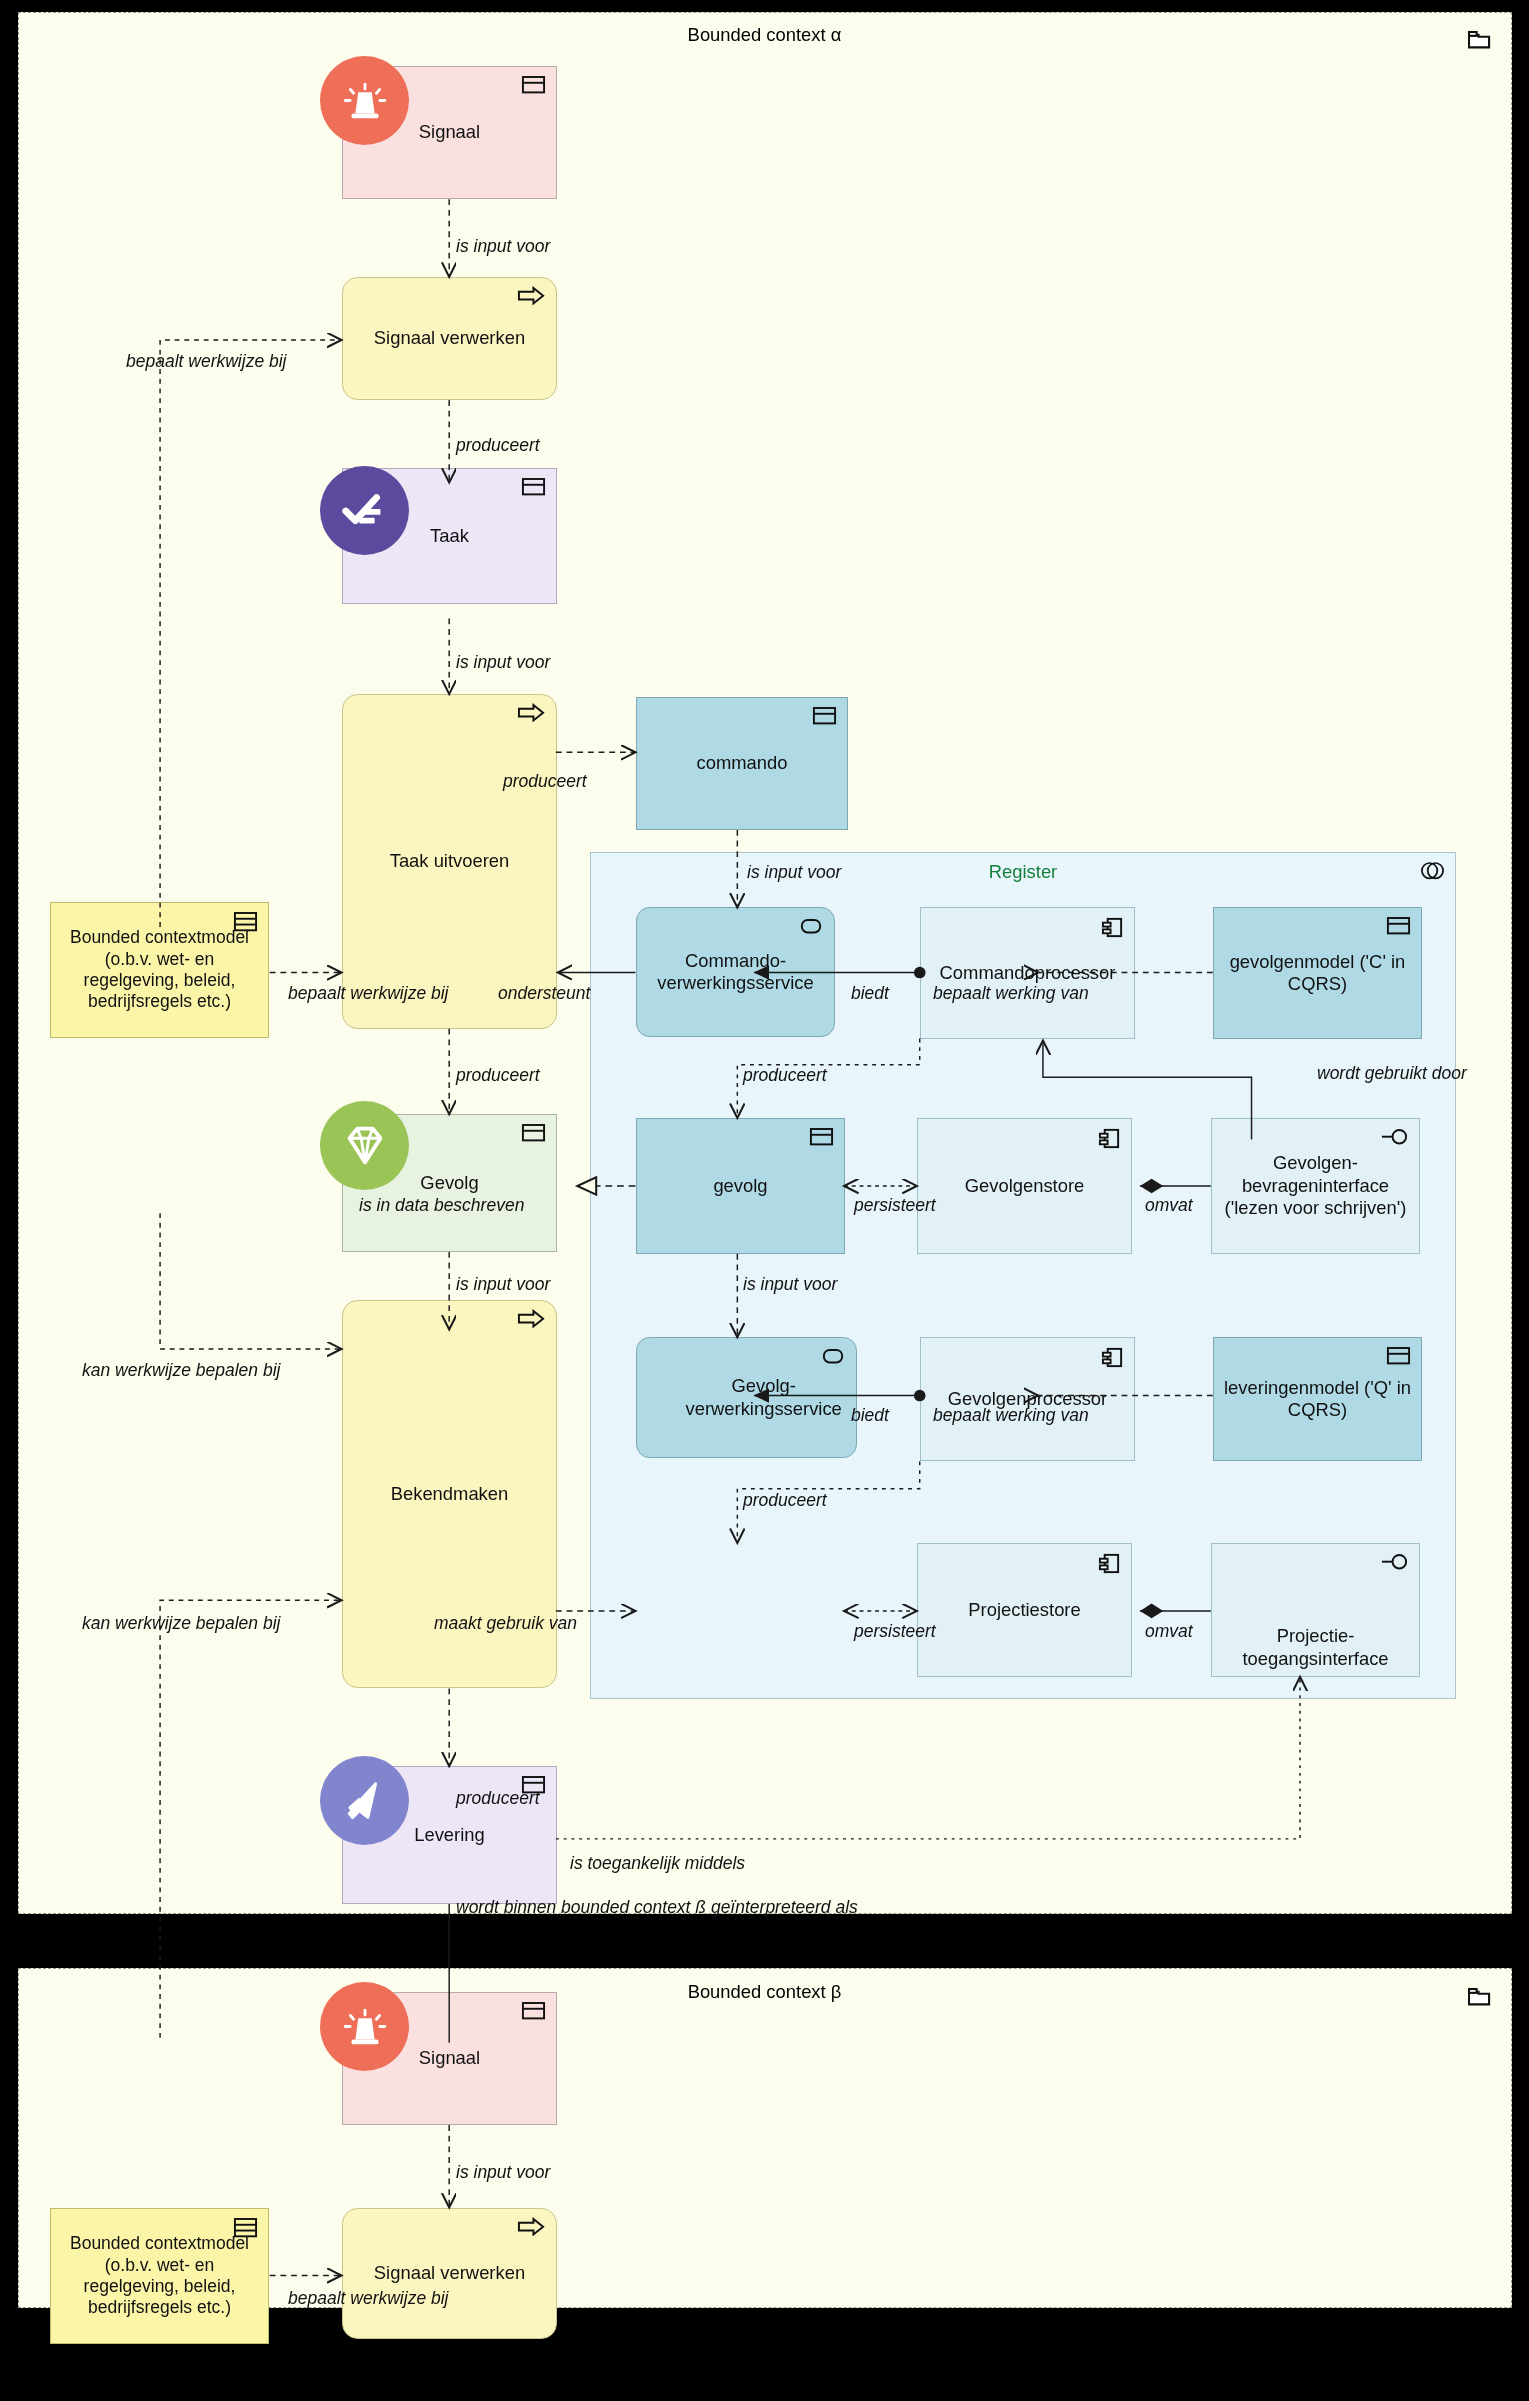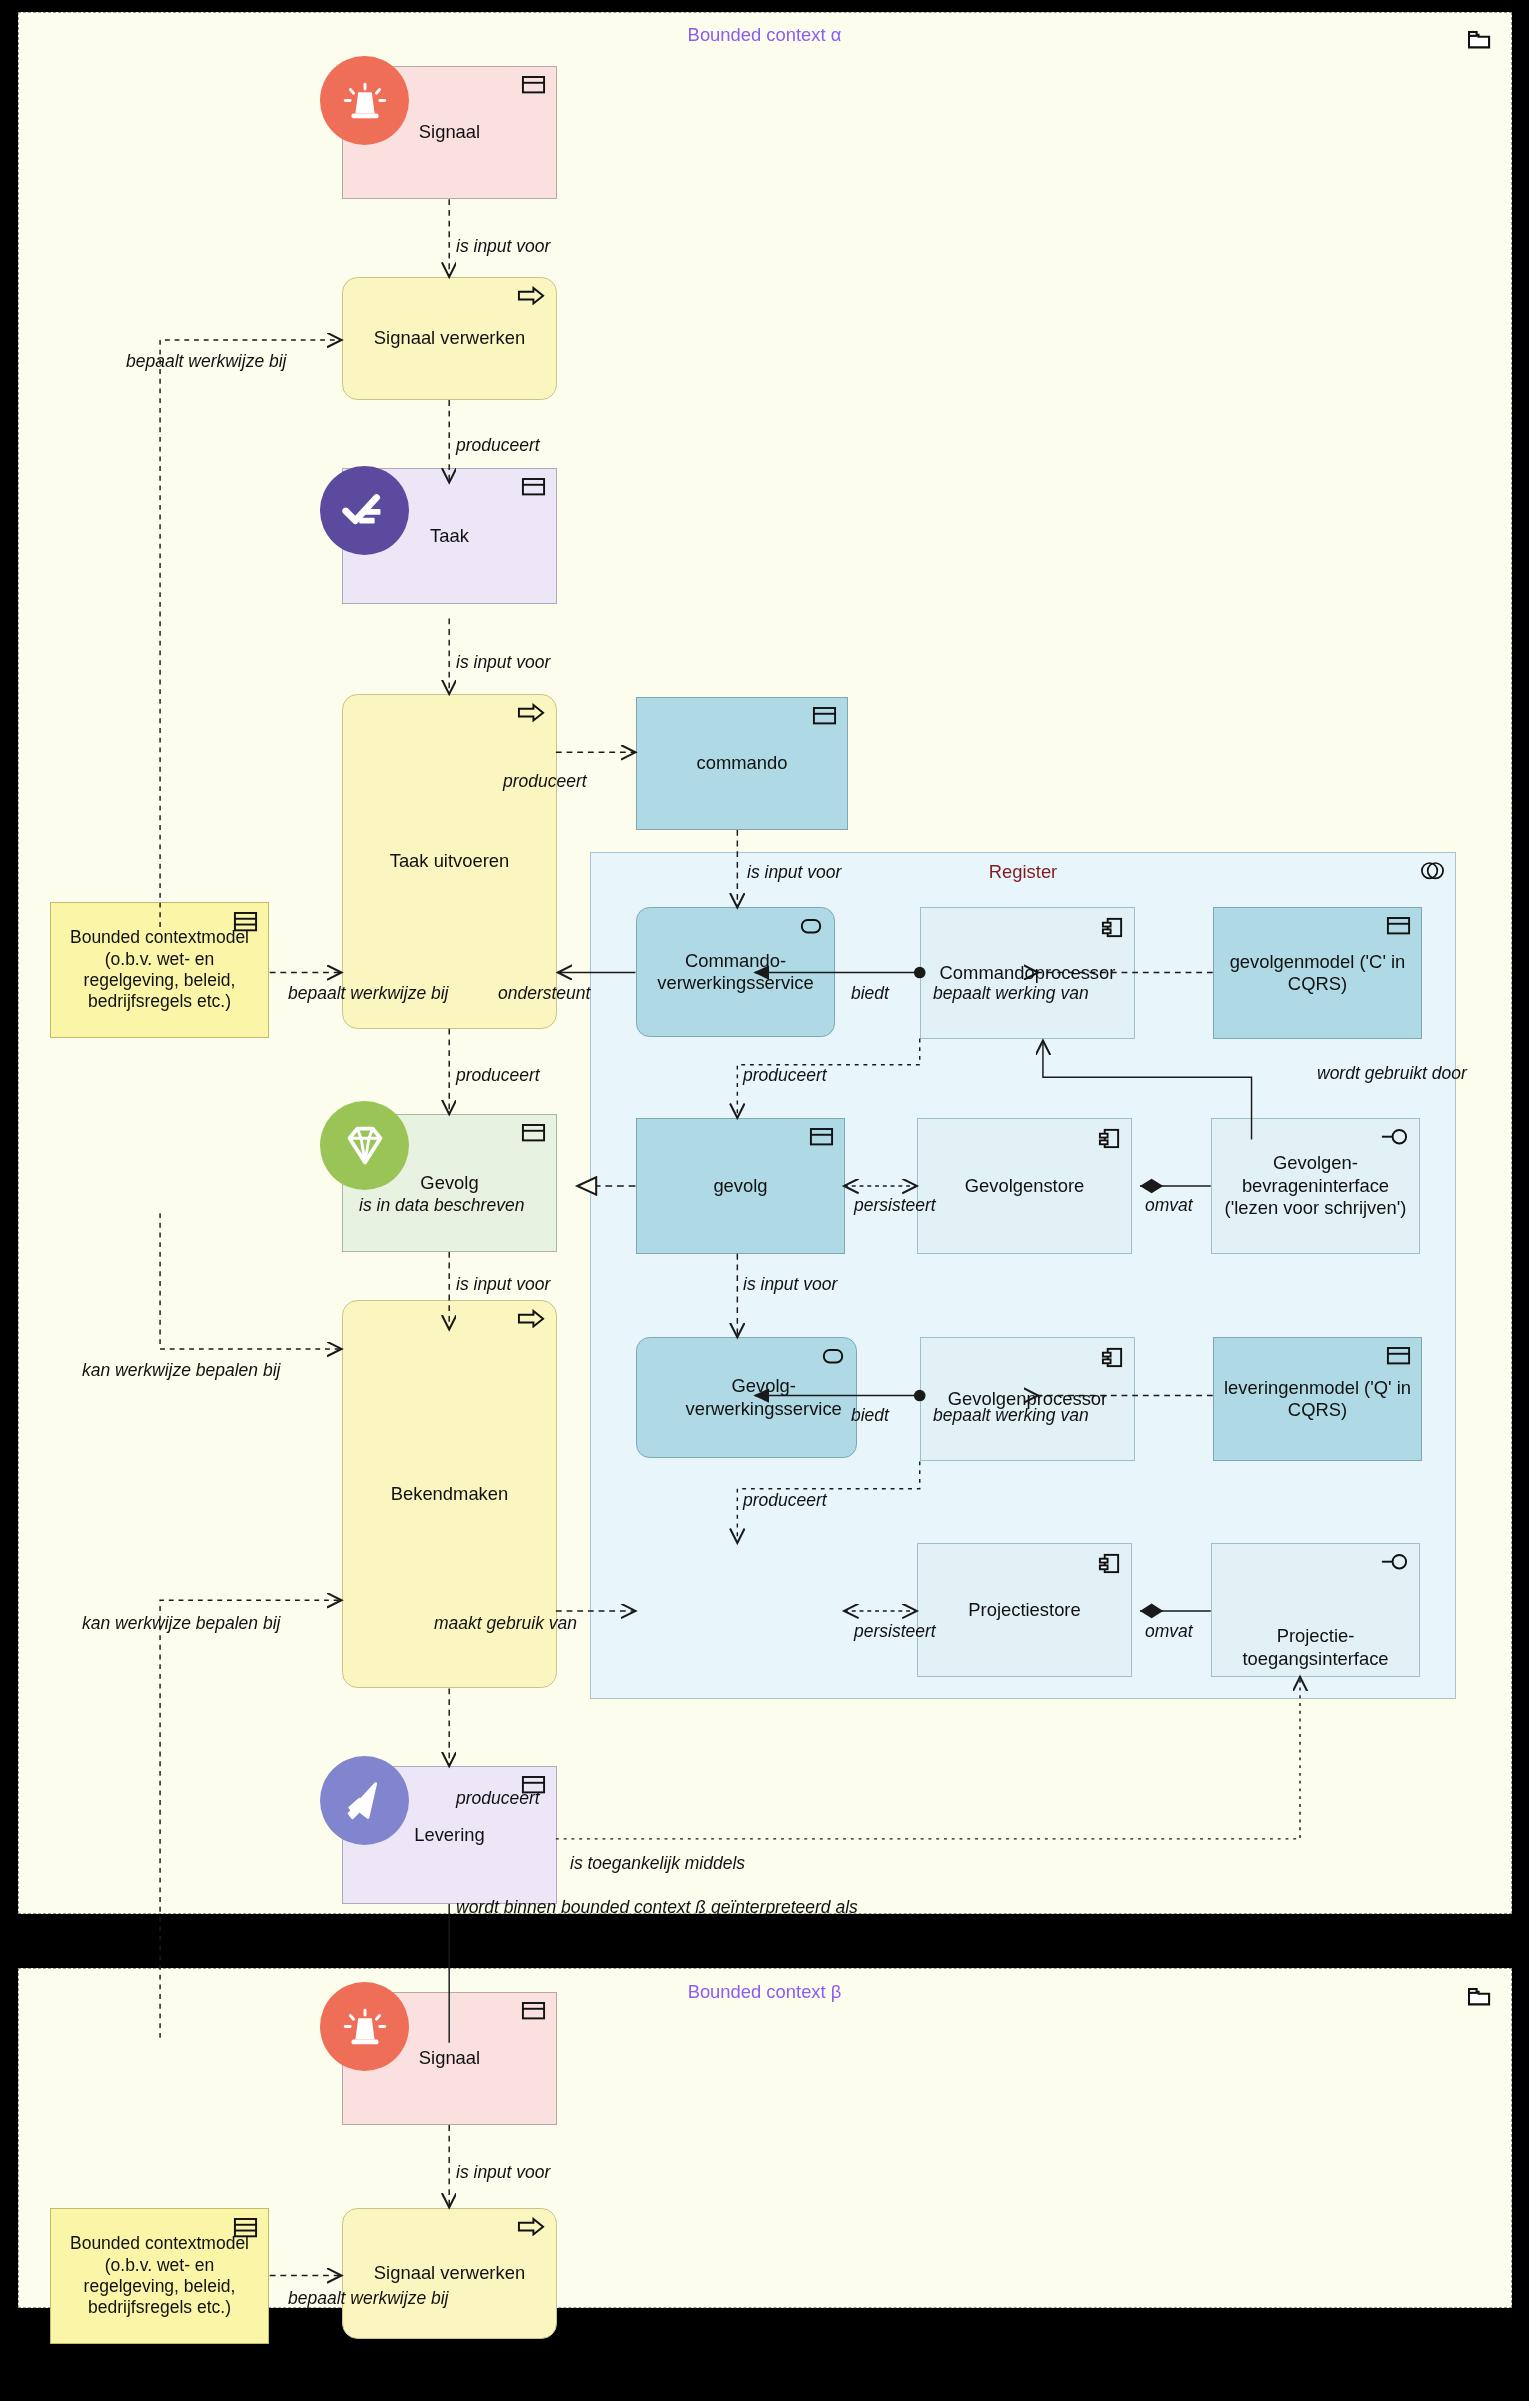--- a/index.html
+++ b/index.html
@@ -13,21 +13,21 @@
   .ctx{
     position:absolute;
     background:#fdfdee;
     border:1.9px dashed #9a9a8f;
     box-sizing:border-box;
   }
   .ctx-title{
     position:absolute;
     top:11.6px;left:0;right:0;
     text-align:center;
-    font-size:18.4px;color:#8b5cf6;
+    font-size:18.4px;color:#000000;
   }
   .folder-icon{position:absolute;top:17.5px;right:19.4px;width:23px;height:19.4px;}
   .node{
     position:absolute;
     box-sizing:border-box;
     display:flex;align-items:center;justify-content:center;
     text-align:center;
     font-size:18.4px;line-height:1.22;color:#111;
     padding:5.8px 9.7px;
   }
@@ -41,21 +41,21 @@
   .data-light{background:#e1f1f6;border:1.5px solid #9fc0cb;}
   .svc{background:#aed9e5;border:1.5px solid #7fa8b5;border-radius:13.6px;}
   .register{
     position:absolute;
     background:#e8f5fa;
     border:1.5px solid #a9c4cf;
     box-sizing:border-box;
   }
   .register-title{
     position:absolute;top:7.8px;left:0;right:0;text-align:center;
-    font-size:18.4px;color:#7f1d1d;
+    font-size:18.4px;color:#15803d;
   }
   .corner{position:absolute;top:7.8px;right:9.7px;}
   .circ{
     position:absolute;border-radius:50%;
     display:flex;align-items:center;justify-content:center;
     z-index:3;
   }
   .edge-label{
     position:absolute;
     font-style:italic;font-size:17.5px;color:#111;

